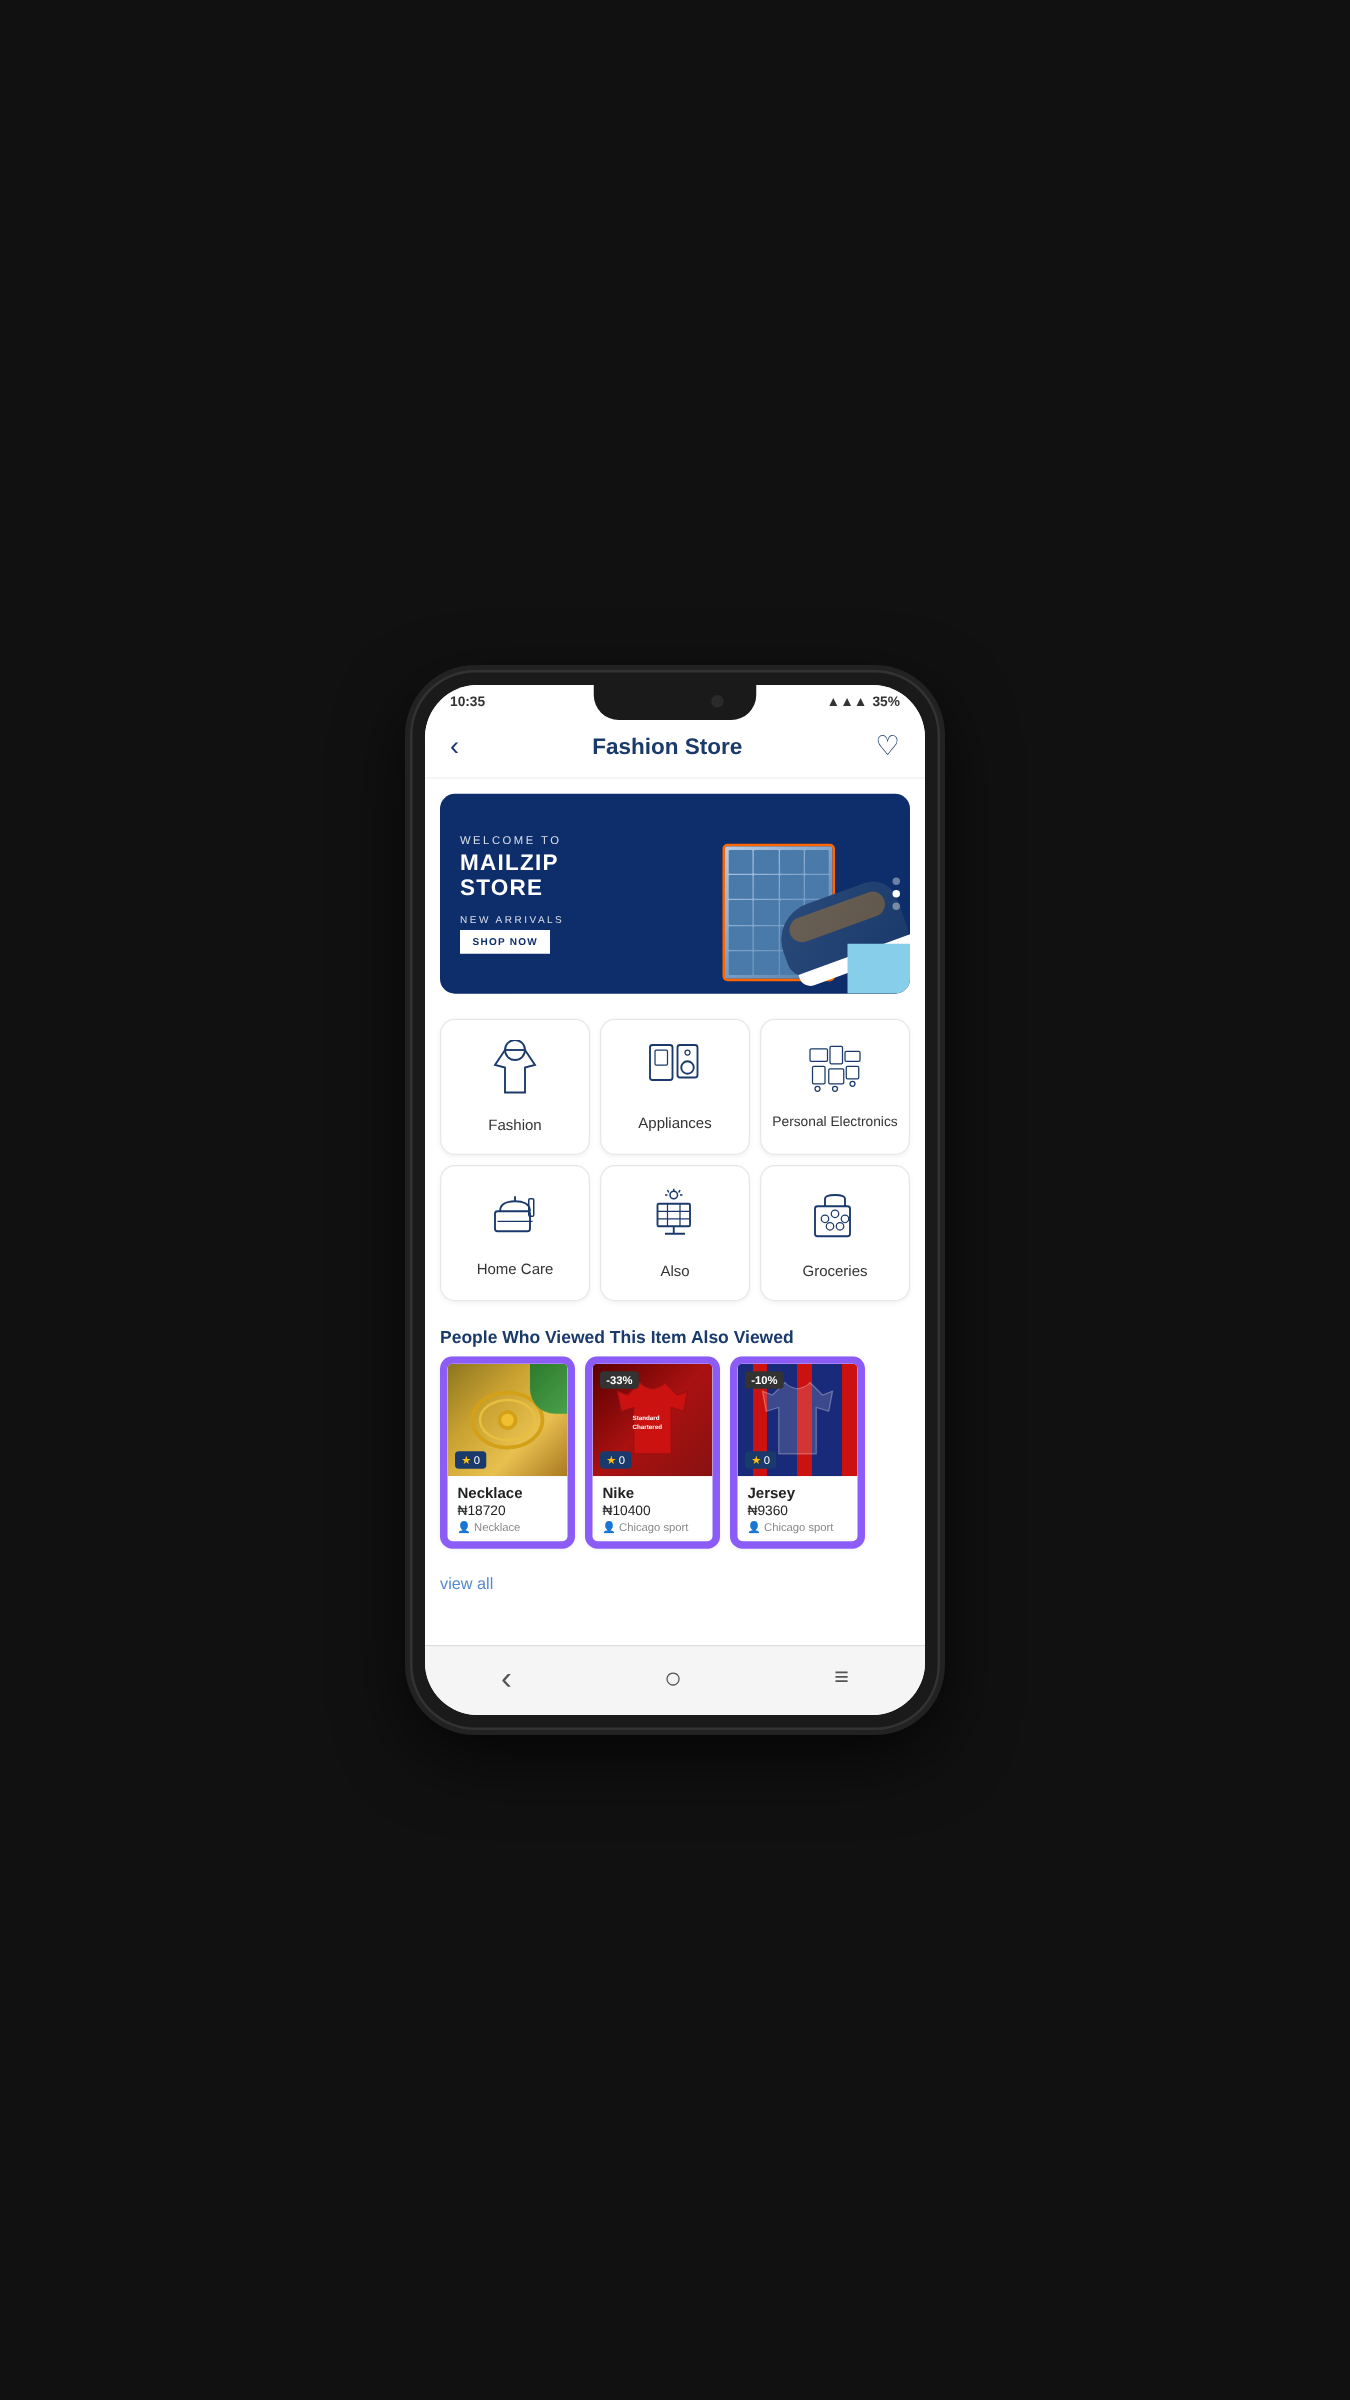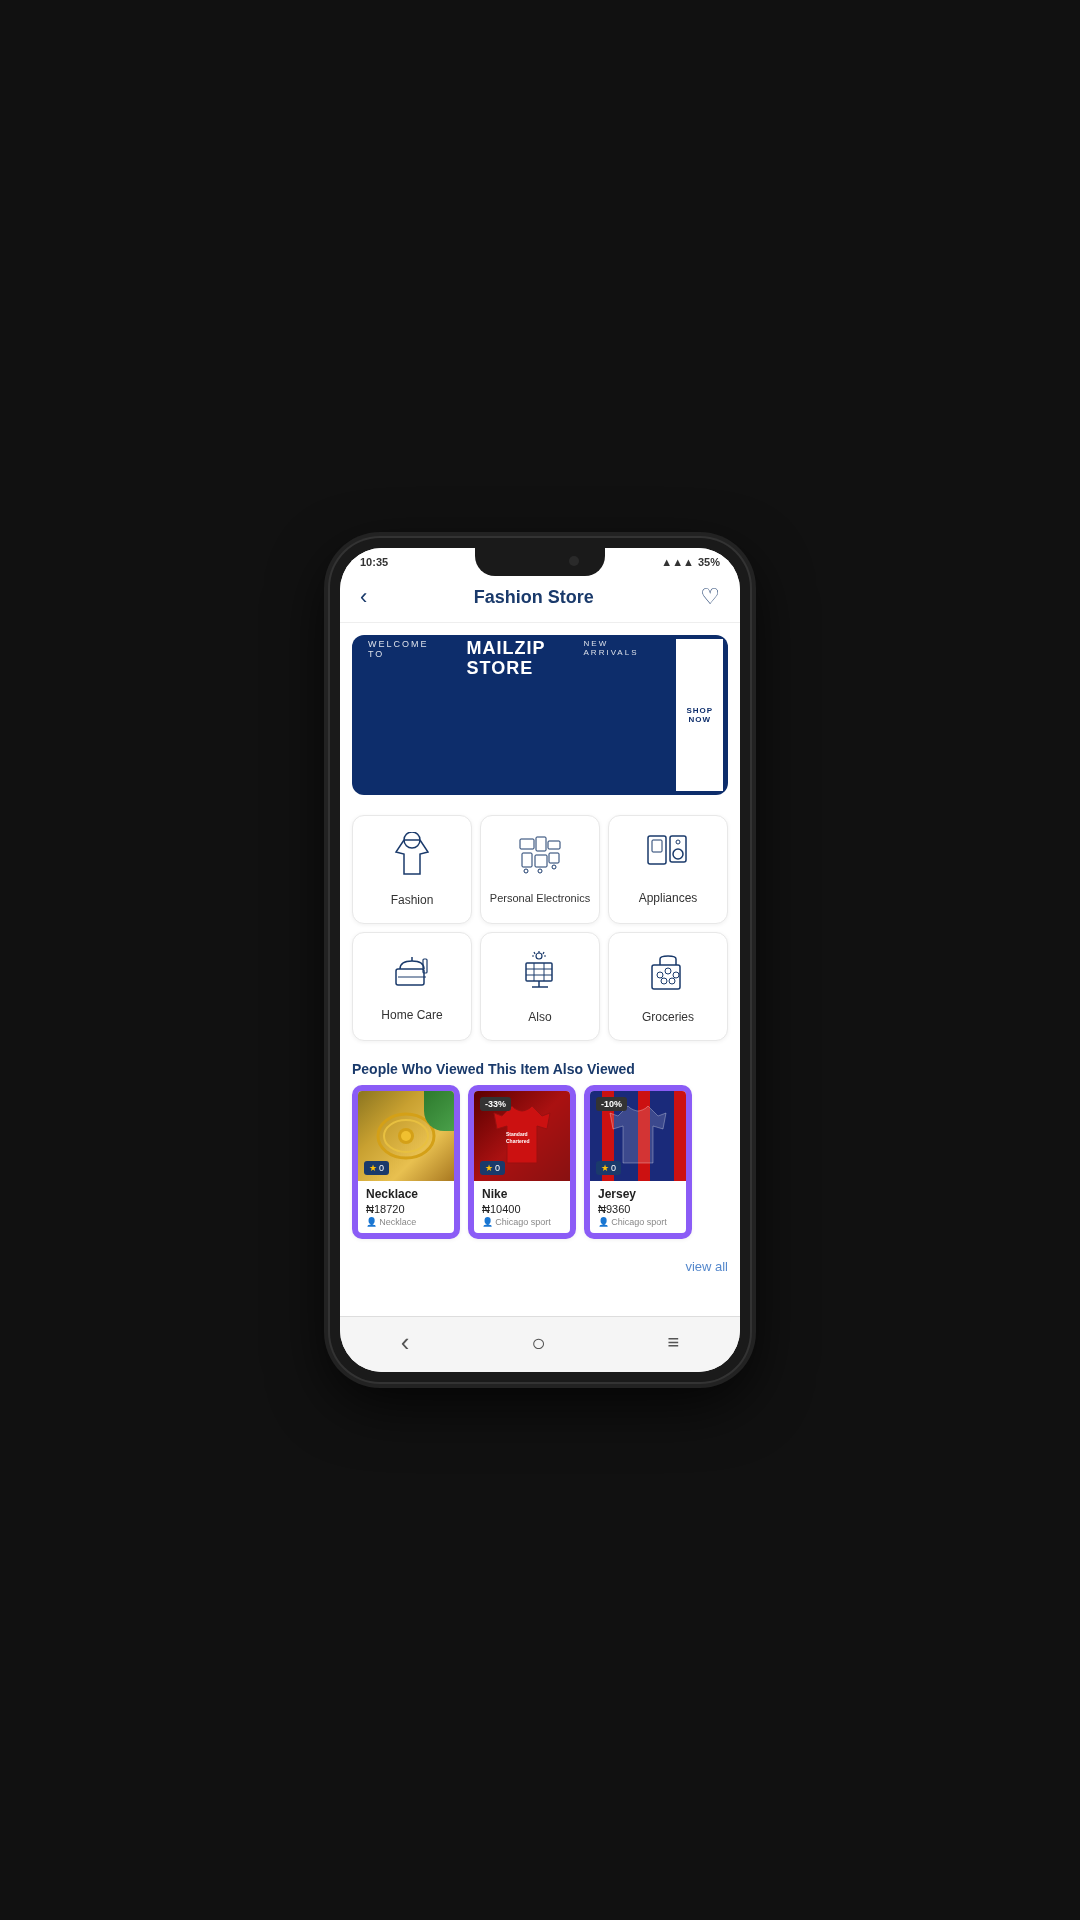--- a/index.html
+++ b/index.html
@@ -113,25 +113,25 @@
       border-radius: 12px;
       overflow: hidden;
       background: #0d2d6b;
       position: relative;
       height: 160px;
       display: flex;
     }
 
     .banner-left {
       flex: 1;
-      padding: 4px 16px;
-      display: flex;
+      padding: 20px 16px;
+      display: flex;
+      flex-direction: column;
       justify-content: center;
       z-index: 1;
-      gap: 38px;
     }
 
     .banner-welcome {
       color: rgba(255,255,255,0.85);
       font-size: 9px;
       letter-spacing: 2px;
       text-transform: uppercase;
       margin-bottom: 4px;
     }
 
@@ -373,21 +373,21 @@
     .product-seller {
       font-size: 9px;
       color: #888;
       display: flex;
       align-items: center;
       gap: 2px;
     }
 
     
     .view-all {
-      text-align: right;
+      text-align: left;
       padding: 12px;
       color: #5588cc;
       font-size: 13px;
       cursor: pointer;
     }
 
     
     .nav-bar {
       background: #f5f5f5;
       display: flex;
@@ -483,50 +483,50 @@
 
         <div class="category-card">
           <div class="category-icon">
             <svg width="40" height="44" viewBox="0 0 40 44" fill="none">
               <ellipse cx="20" cy="8" rx="8" ry="8" stroke="#1a3a6b" stroke-width="1.5" fill="none"></ellipse>
               <path d="M12 8 L4 20 L12 22 L12 42 L28 42 L28 22 L36 20 L28 8" stroke="#1a3a6b" stroke-width="1.5" fill="none"></path>
               <line x1="12" y1="8" x2="28" y2="8" stroke="#1a3a6b" stroke-width="1.5"></line>
             </svg>
           </div>
           <span class="category-label">Fashion</span>
+        </div>
+
+        <div class="category-card">
+          <div class="category-icon">
+            <svg width="44" height="40" viewBox="0 0 44 40" fill="none">
+              <rect x="2" y="2" width="18" height="28" rx="2" stroke="#1a3a6b" stroke-width="1.5" fill="none"></rect>
+              <rect x="6" y="6" width="10" height="12" rx="1" stroke="#1a3a6b" stroke-width="1" fill="none"></rect>
+              <rect x="24" y="2" width="16" height="26" rx="2" stroke="#1a3a6b" stroke-width="1.5" fill="none"></rect>
+              <circle cx="32" cy="20" r="5" stroke="#1a3a6b" stroke-width="1.5" fill="none"></circle>
+              <circle cx="32" cy="8" r="2" stroke="#1a3a6b" stroke-width="1" fill="none"></circle>
+            </svg>
+          </div>
+          <span class="category-label">Appliances</span>
         </div>
 
         <div class="category-card">
           <div class="category-icon">
             <svg width="44" height="40" viewBox="0 0 44 40" fill="none">
               <rect x="2" y="4" width="14" height="10" rx="1" stroke="#1a3a6b" stroke-width="1" fill="none"></rect>
               <rect x="18" y="2" width="10" height="14" rx="1" stroke="#1a3a6b" stroke-width="1" fill="none"></rect>
               <rect x="30" y="6" width="12" height="8" rx="1" stroke="#1a3a6b" stroke-width="1" fill="none"></rect>
               <rect x="4" y="18" width="10" height="14" rx="1" stroke="#1a3a6b" stroke-width="1" fill="none"></rect>
               <rect x="17" y="20" width="12" height="12" rx="1" stroke="#1a3a6b" stroke-width="1" fill="none"></rect>
               <rect x="31" y="18" width="10" height="10" rx="1" stroke="#1a3a6b" stroke-width="1" fill="none"></rect>
               <circle cx="8" cy="36" r="2" stroke="#1a3a6b" stroke-width="1" fill="none"></circle>
               <circle cx="22" cy="36" r="2" stroke="#1a3a6b" stroke-width="1" fill="none"></circle>
               <circle cx="36" cy="32" r="2" stroke="#1a3a6b" stroke-width="1" fill="none"></circle>
             </svg>
           </div>
           <span class="category-label" style="font-size:11px;">Personal Electronics</span>
-        </div>
-
-        <div class="category-card">
-          <div class="category-icon">
-            <svg width="44" height="40" viewBox="0 0 44 40" fill="none">
-              <rect x="2" y="2" width="18" height="28" rx="2" stroke="#1a3a6b" stroke-width="1.5" fill="none"></rect>
-              <rect x="6" y="6" width="10" height="12" rx="1" stroke="#1a3a6b" stroke-width="1" fill="none"></rect>
-              <rect x="24" y="2" width="16" height="26" rx="2" stroke="#1a3a6b" stroke-width="1.5" fill="none"></rect>
-              <circle cx="32" cy="20" r="5" stroke="#1a3a6b" stroke-width="1.5" fill="none"></circle>
-              <circle cx="32" cy="8" r="2" stroke="#1a3a6b" stroke-width="1" fill="none"></circle>
-            </svg>
-          </div>
-          <span class="category-label">Appliances</span>
         </div>
 
         <div class="category-card">
           <div class="category-icon">
             <svg width="44" height="40" viewBox="0 0 44 40" fill="none">
               <rect x="6" y="18" width="28" height="16" rx="2" stroke="#1a3a6b" stroke-width="1.5" fill="none"></rect>
               <path d="M10 18 C10 12 16 10 22 10 C28 10 34 12 34 18" stroke="#1a3a6b" stroke-width="1.5" fill="none"></path>
               <line x1="22" y1="10" x2="22" y2="6" stroke="#1a3a6b" stroke-width="1.5"></line>
               <rect x="33" y="8" width="4" height="14" rx="1" stroke="#1a3a6b" stroke-width="1.2" fill="none"></rect>
               <line x1="8" y1="26" x2="36" y2="26" stroke="#1a3a6b" stroke-width="1"></line>

